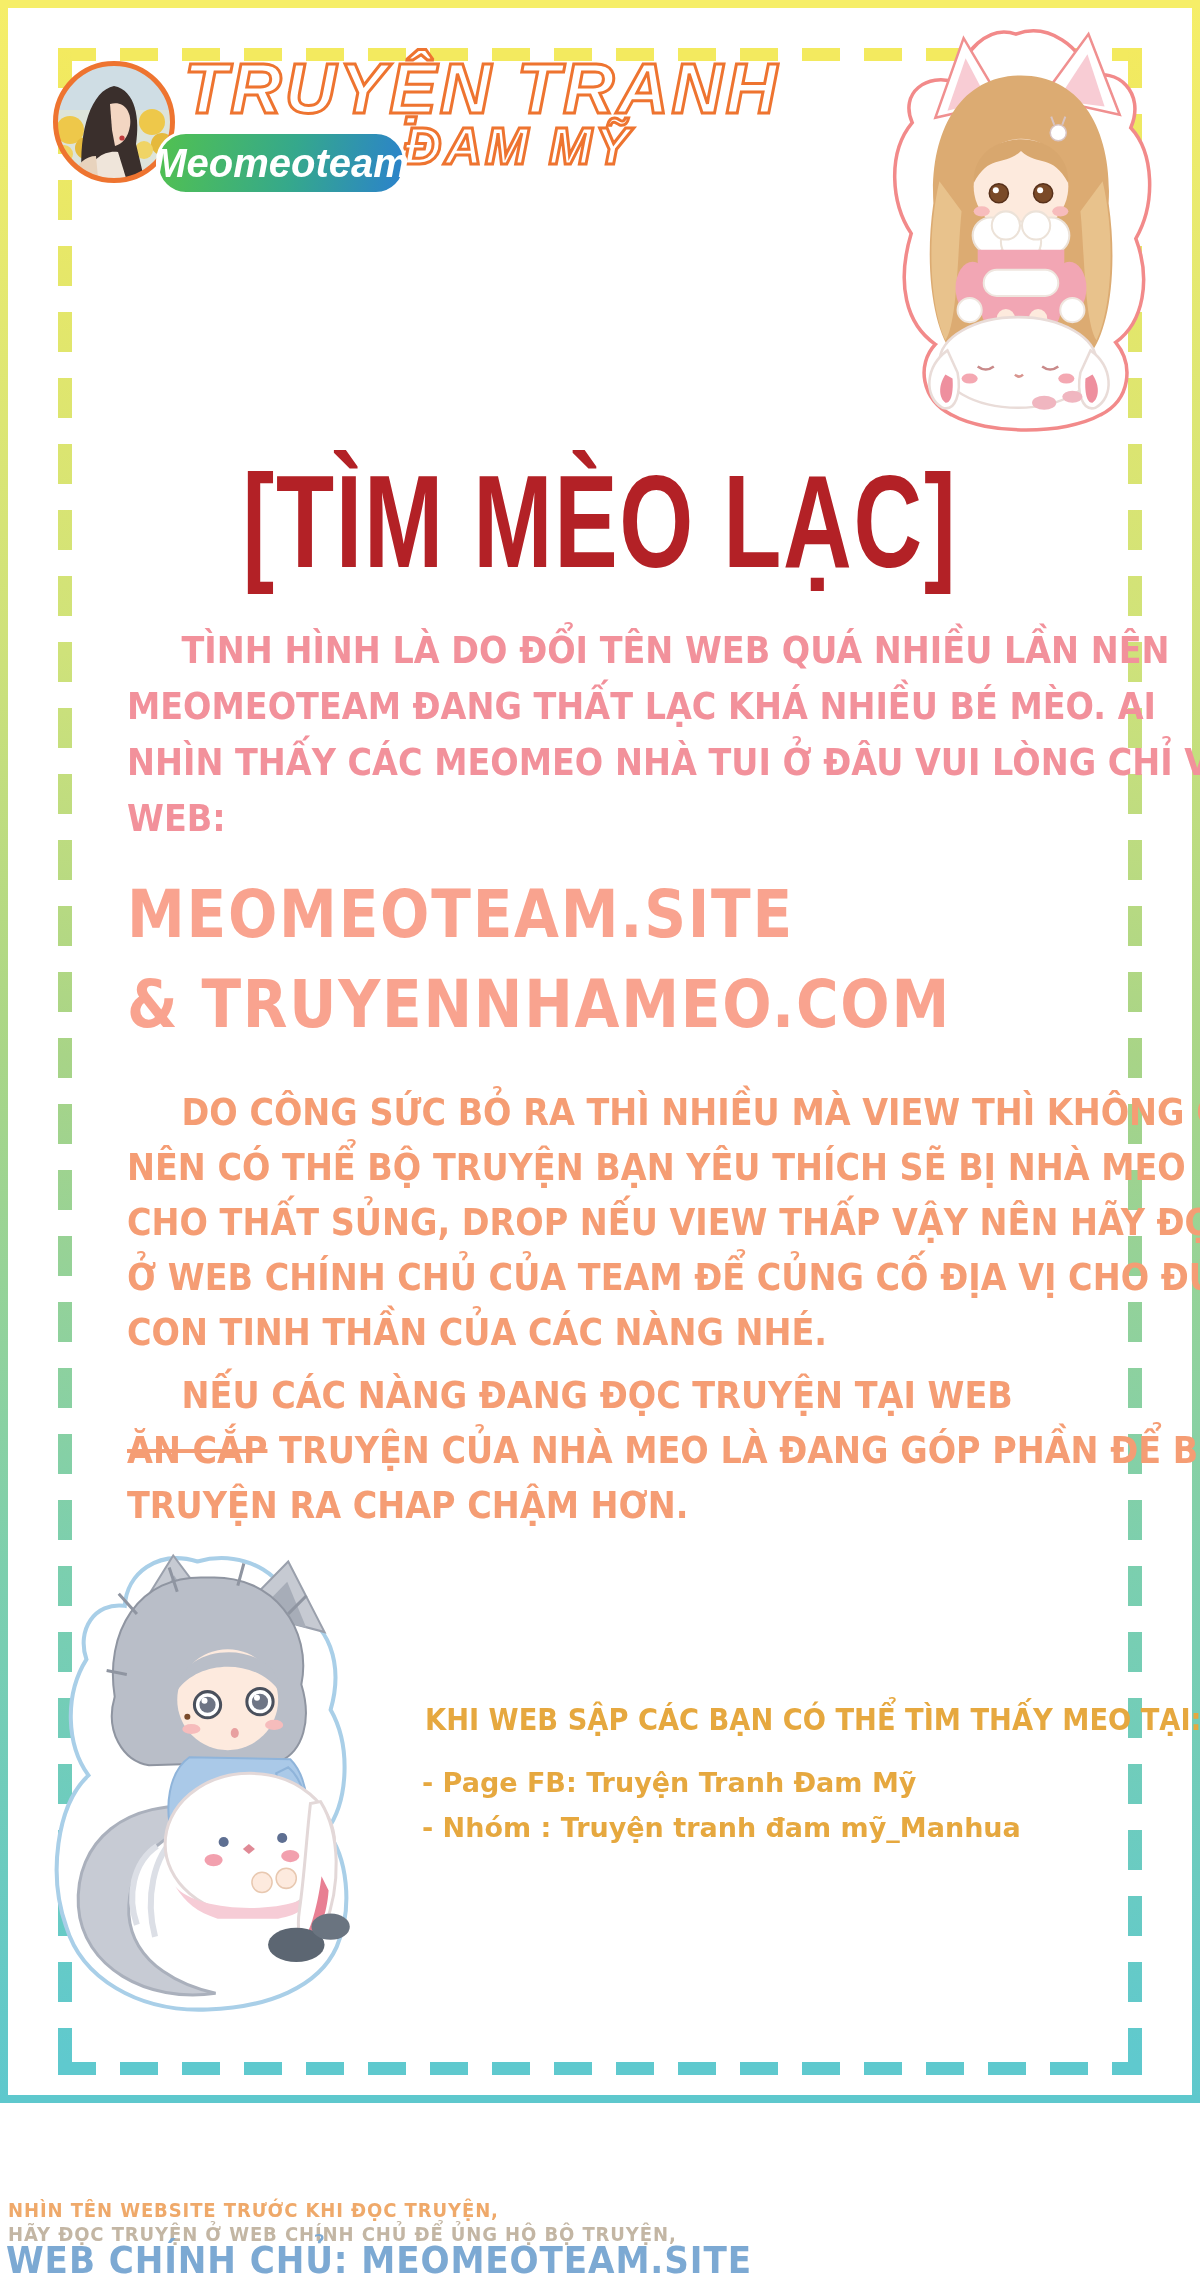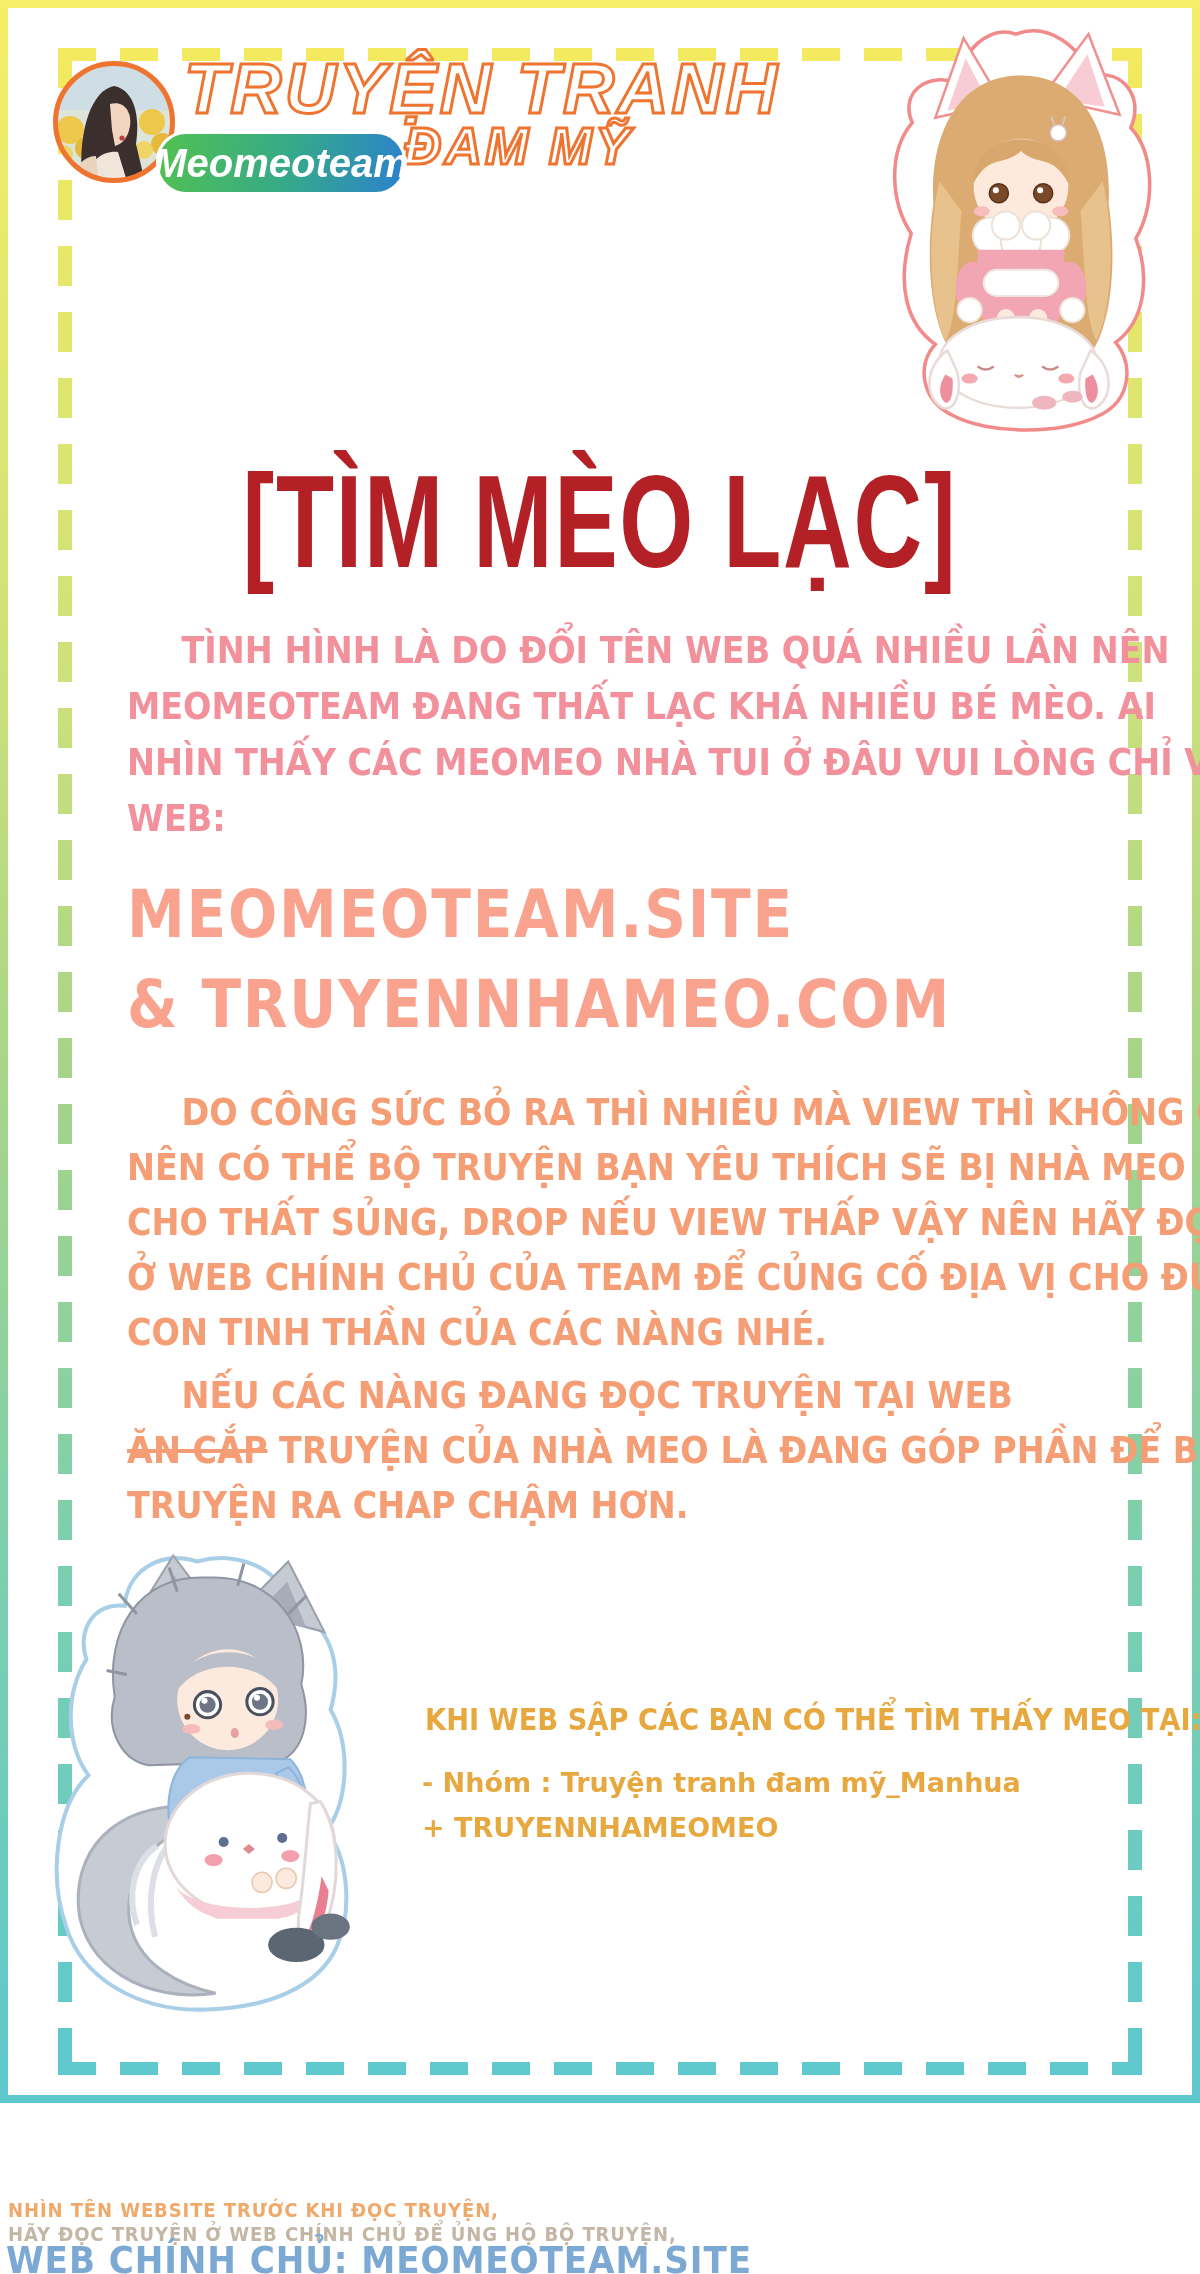--- a/index.html
+++ b/index.html
@@ -233,19 +233,19 @@
       <ellipse cx="252" cy="310" rx="9" ry="6" fill="#f2a0ae"></ellipse>
     <circle cx="224" cy="336" r="10" fill="#fdeade" stroke="#e8c8b0" stroke-width="1.5"></circle>
     <circle cx="248" cy="332" r="10" fill="#fdeade" stroke="#e8c8b0" stroke-width="1.5"></circle>
     <ellipse cx="258" cy="398" rx="28" ry="17" fill="#5c6672"></ellipse>
     <ellipse cx="292" cy="380" rx="19" ry="13" fill="#6a7480"></ellipse>
   </svg>
 </div>
 
 <div class="abs contact-heading">KHI WEB SẬP CÁC BẠN CÓ THỂ TÌM THẤY MEO TẠI:</div>
 <div class="abs contact-list">
+  <div>- Page FB: Truyện Tranh Đam Mỹ</div>
   <div>- Nhóm : Truyện tranh đam mỹ_Manhua</div>
-  <div>+ TRUYENNHAMEOMEO</div>
 </div>
 
 <div class="abs footer-line f1">NHÌN TÊN WEBSITE TRƯỚC KHI ĐỌC TRUYỆN,</div>
 <div class="abs footer-line f2">HÃY ĐỌC TRUYỆN Ở WEB CHÍNH CHỦ ĐỂ ỦNG HỘ BỘ TRUYỆN,</div>
 <div class="abs footer-line f3">WEB CHÍNH CHỦ: MEOMEOTEAM.SITE</div>
 
 </body></html>

